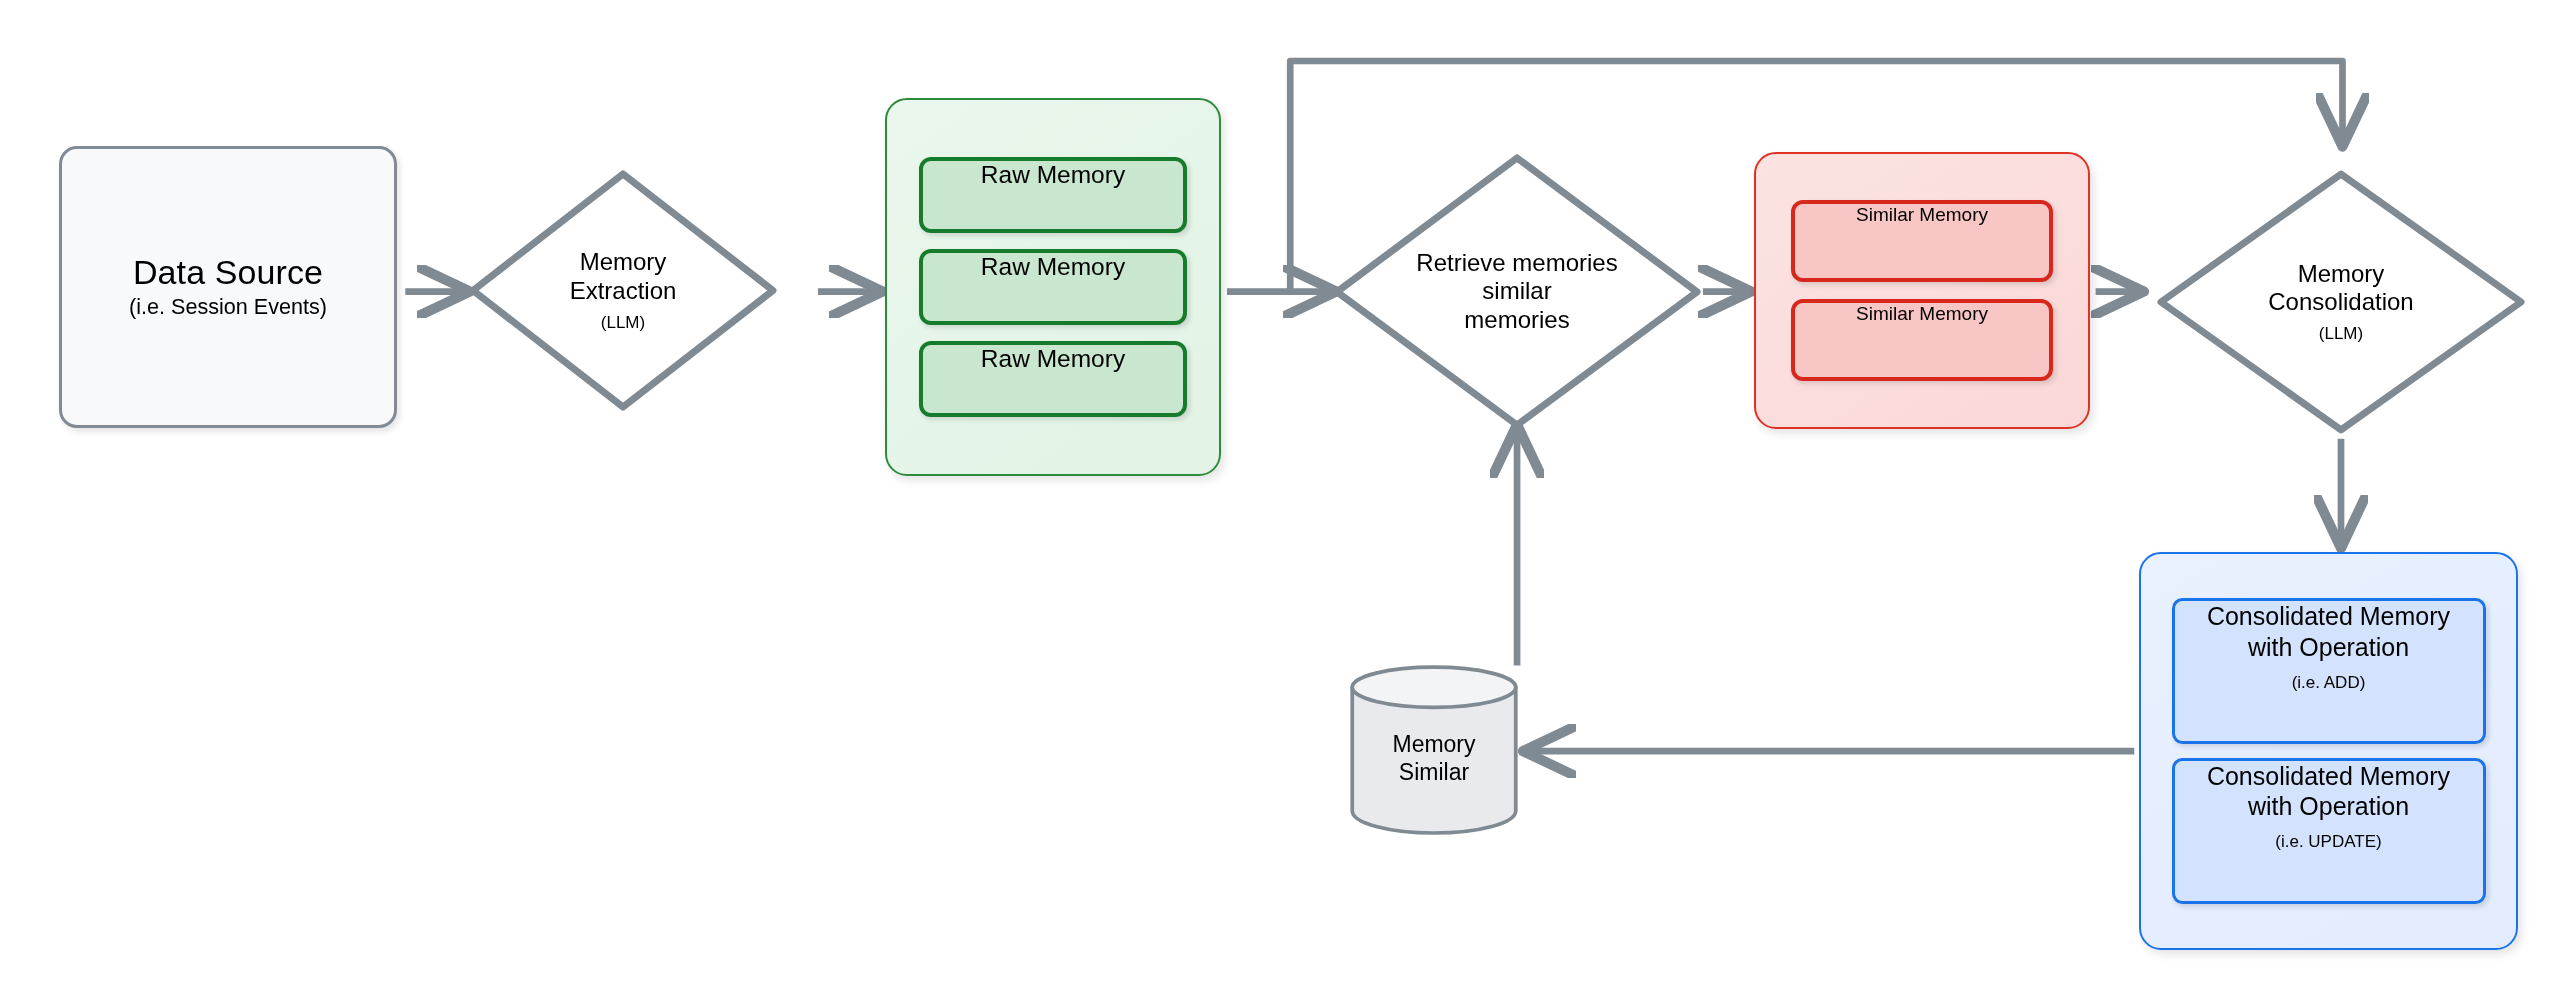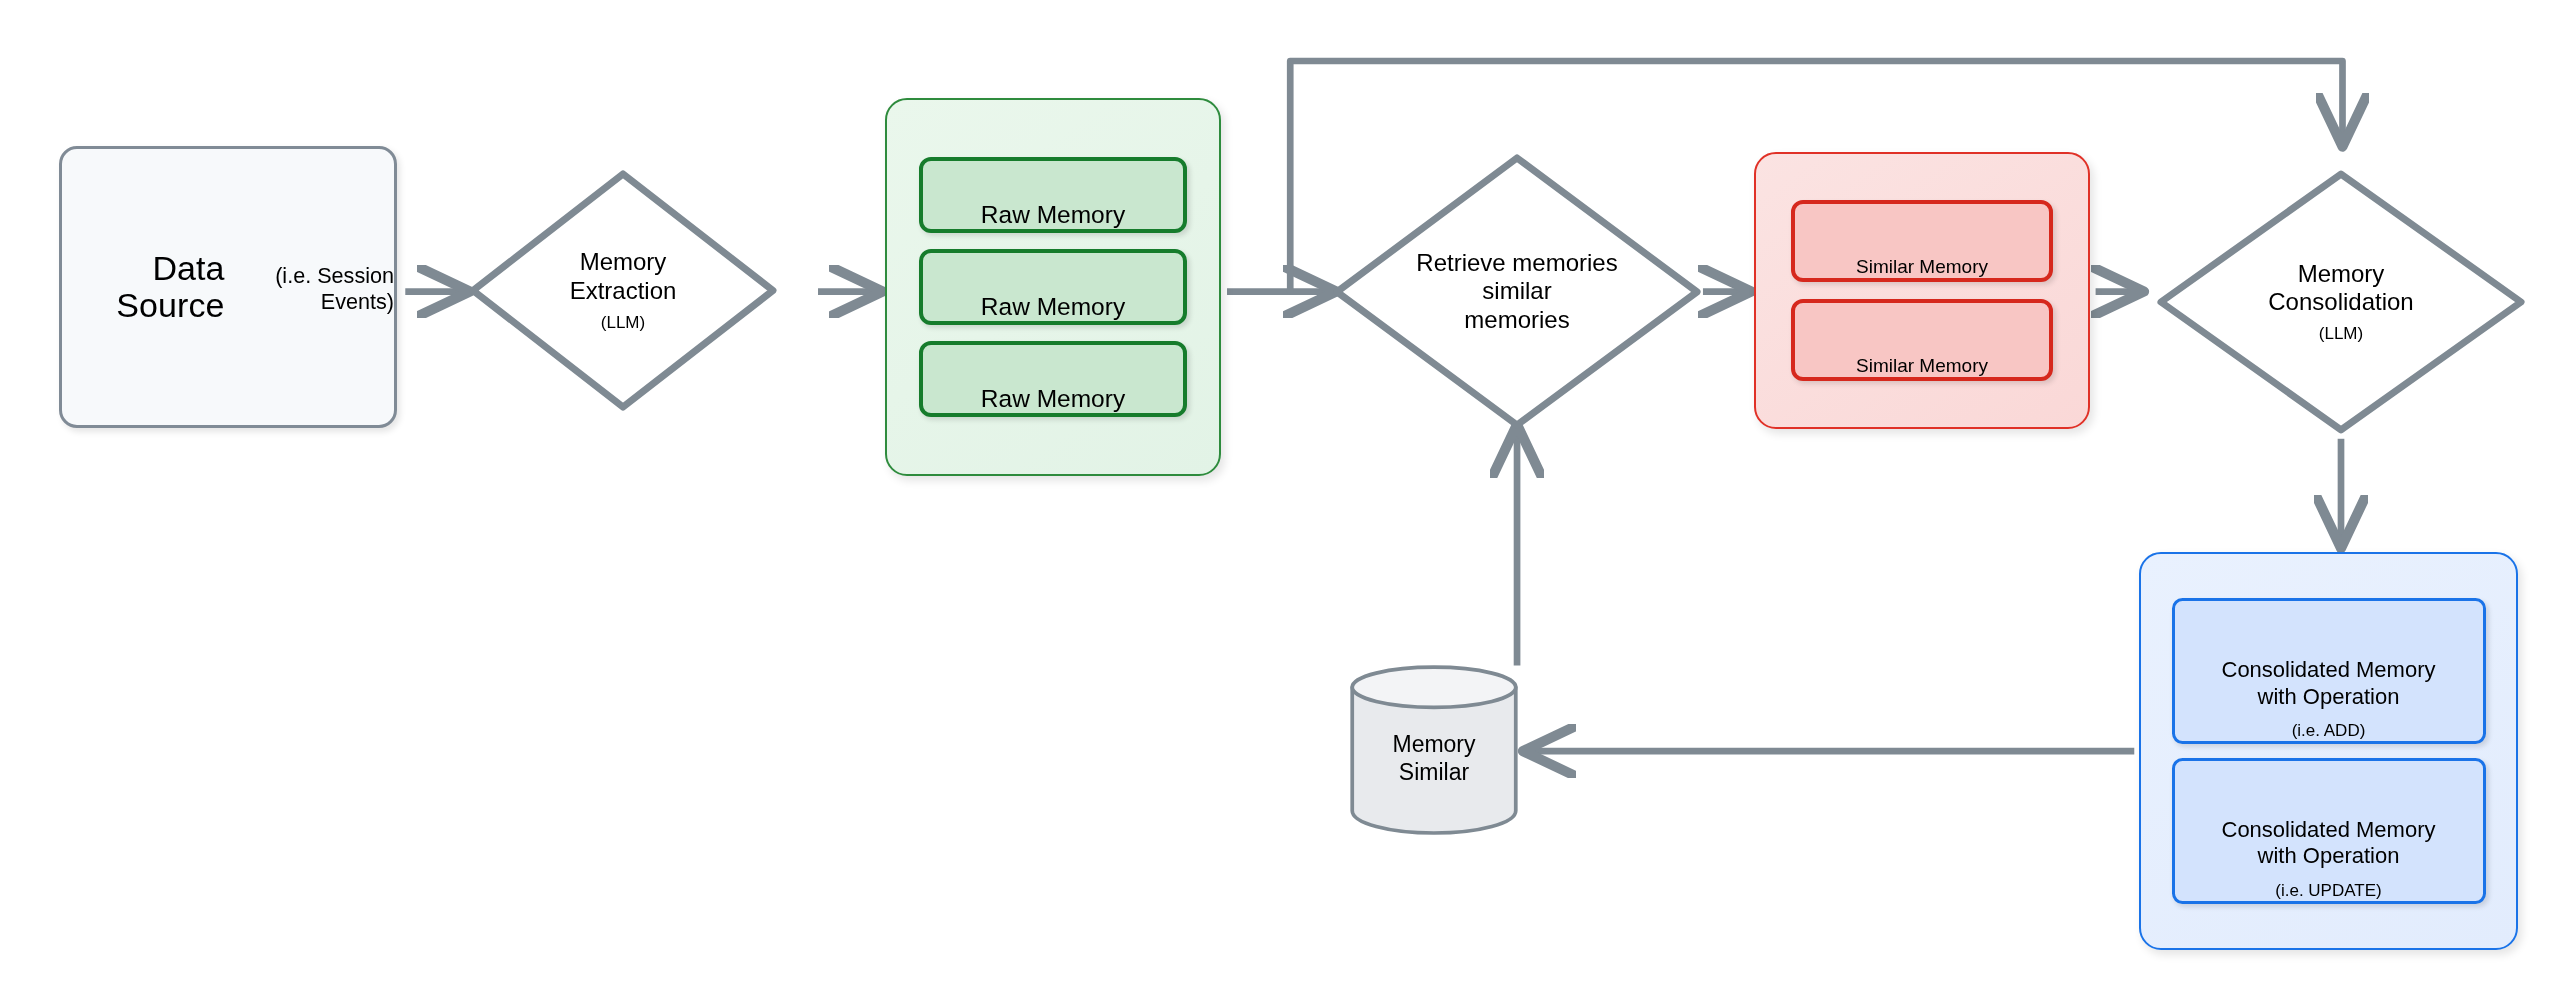--- a/index.html
+++ b/index.html
@@ -15,24 +15,24 @@
     position: relative;
     width: 2576px;
     height: 1001px;
     background: #ffffff;
     overflow: hidden;
   }
   .node {
     position: absolute;
     box-sizing: border-box;
     display: flex;
-    flex-direction: row;
+    flex-direction: column;
     align-items: center;
     justify-content: center;
-    text-align: right;
+    text-align: left;
   }
 
   
   .datasource {
     left: 59px;
     top: 146px;
     width: 338px;
     height: 282px;
     background: #f7f9fb;
     border: 3.7px solid #808b96;
@@ -81,21 +81,21 @@
     width: 336px; height: 378px;
     background: linear-gradient(145deg, #eaf7ec 0%, #e2f3e6 100%);
     border: 2.2px solid #2e8b3d;
     box-shadow: 3.7px 4.5px 9px rgba(0,0,0,0.10);
     gap: 16.4px;
   }
   .chip {
     box-sizing: border-box;
     display: flex;
     align-items: center;
-    justify-content: flex-end;
+    justify-content: flex-start;
     text-align: center;
     flex-direction: column;
   }
   .chip.green {
     width: 268px;
     height: 76px;
     background: #c9e7cf;
     border: 4.5px solid #167c2c;
     border-radius: 12px;
     font-size: 24.5px;
@@ -130,21 +130,21 @@
   }
   .chip.blue {
     width: 314px;
     height: 146px;
     background: #d3e3fd;
     border: 3.7px solid #1a73e8;
     border-radius: 10.4px;
     box-shadow: 2.2px 3px 5.2px rgba(0,0,0,0.12);
     padding: 0 7.4px;
   }
-  .chip.blue .b1 { font-size: 22px; line-height: 1.22; }
+  .chip.blue .b1 { font-size: 25px; line-height: 1.22; }
   .chip.blue .b2 { font-size: 17px; margin-top: 10.4px; }
 
   
   .cylinder {
     position: absolute;
     left: 1349px;
     top: 665px;
     width: 170px;
     height: 168px;
   }

